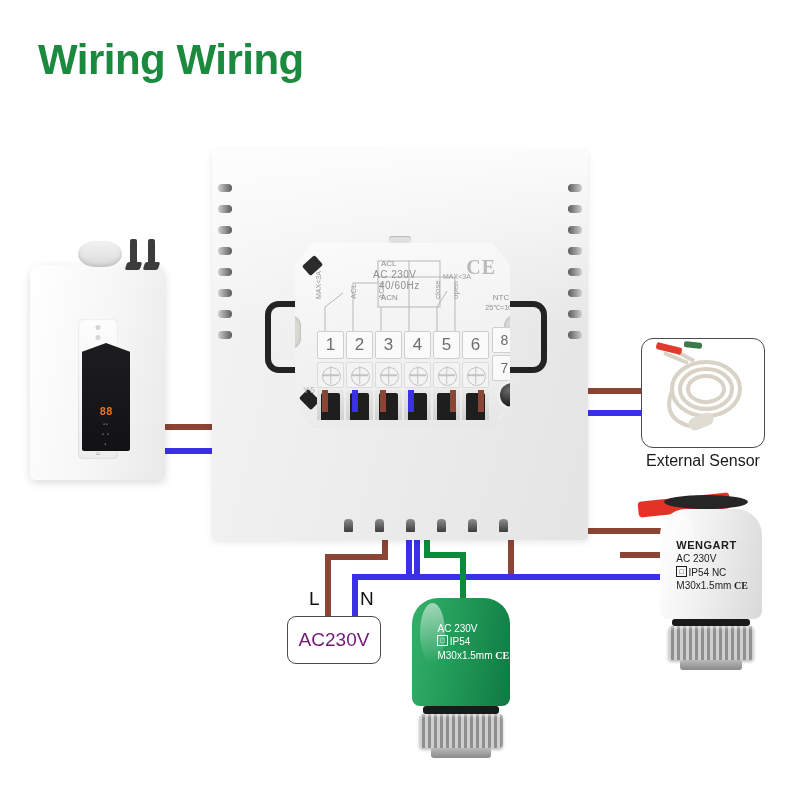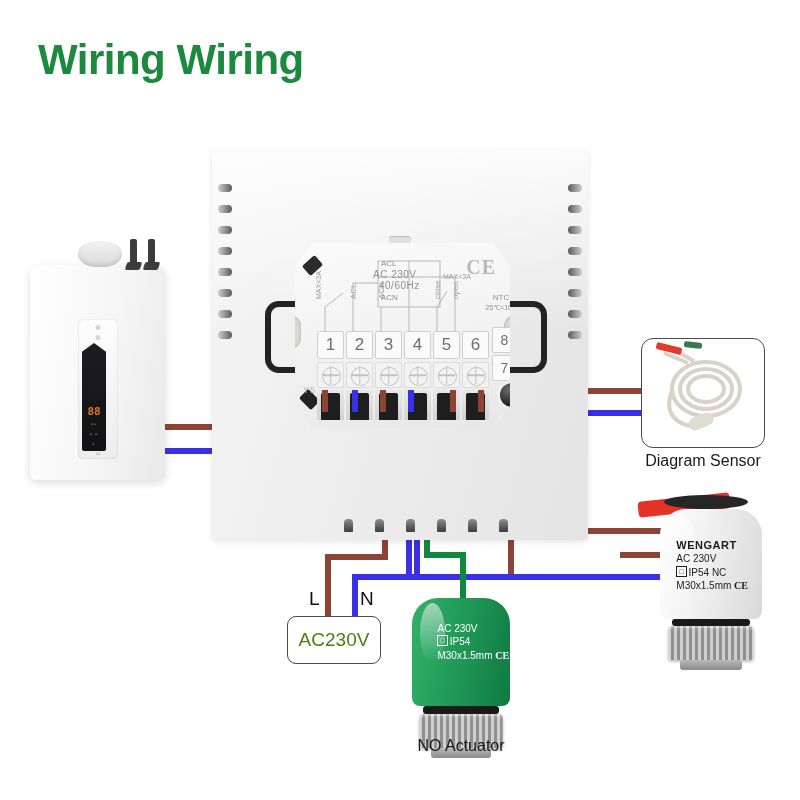--- a/index.html
+++ b/index.html
@@ -120,21 +120,21 @@
     background:linear-gradient(180deg,#f3f3f3,#d9d9d9);border-radius:50%/60%;
     box-shadow:inset 0 -2px 4px rgba(0,0,0,.12);}
   .boiler-pipe{position:absolute;top:-26px;width:7px;height:28px;background:#3c3c3c;border-radius:2px;}
   .boiler-pipe.p1{left:100px;}
   .boiler-pipe.p2{left:118px;}
   .boiler-pipe .foot{position:absolute;bottom:-3px;left:-4px;width:15px;height:8px;
     background:#3c3c3c;border-radius:2px;transform:skewX(-18deg);}
   .panel{position:absolute;left:48px;top:54px;width:40px;height:140px;
     background:linear-gradient(180deg,#fdfdfd,#ededed);border-radius:5px;
     box-shadow:inset 0 0 2px rgba(0,0,0,.18);}
-  .panel-screen{position:absolute;left:4px;top:24px;width:24px;height:108px;
+  .panel-screen{position:absolute;left:4px;top:24px;width:48px;height:108px;
     background:linear-gradient(180deg,#1d1d1f,#121214);border-radius:2px;
     clip-path:polygon(0 8%,50% 0,100% 8%,100% 100%,0 100%);text-align:right;}
   .panel-dots{position:absolute;left:50%;top:6px;transform:translateX(-50%);
     display:flex;flex-direction:column;gap:5px;align-items:center;}
   .panel-dots i{width:5px;height:5px;border-radius:50%;background:#d6d6d6;display:block;}
   .led-num{position:absolute;left:50%;top:62px;transform:translateX(-50%);
     color:#e7771f;font-size:11px;font-weight:bold;font-family:"DejaVu Sans Mono",monospace;}
   .mini-ico{position:absolute;left:50%;transform:translateX(-50%);
     color:#cfcfcf;font-size:5px;letter-spacing:1px;}
   .mini-ico.a{top:78px;} .mini-ico.b{top:88px;} .mini-ico.c{top:98px;}
@@ -146,21 +146,21 @@
   .devlabel{position:absolute;font-size:16px;color:#1a1a1a;text-align:center;white-space:nowrap;}
 
   
   .coil{position:absolute;left:0;top:0;width:100%;height:100%;}
   .coil ellipse,.coil path{fill:none;stroke:#d9d2c6;stroke-width:4;}
 
   
   .acbox{position:absolute;left:287px;top:616px;width:92px;height:46px;
     border:1.5px solid #4a4a4a;border-radius:9px;background:#fff;
     display:flex;align-items:center;justify-content:center;
-    font-size:19px;color:#4d7c0f;}
+    font-size:19px;color:#701a75;}
   .lnlabel{position:absolute;font-size:19px;color:#111;}
 
   
   .act{position:absolute;}
   .act-body{position:relative;width:100%;border-radius:26px 26px 8px 8px;}
   .act-green{background:linear-gradient(100deg,#35b06a 0%,#25a05c 35%,#0f7a42 100%);}
   .act-white{background:linear-gradient(100deg,#ffffff 0%,#f2f2f2 40%,#d9d9d9 100%);}
   .act-gloss{position:absolute;left:8%;top:5%;width:26%;height:55%;border-radius:50%;
     background:linear-gradient(180deg,rgba(255,255,255,.55),rgba(255,255,255,0));}
   .act-text{position:absolute;left:26%;top:22%;font-size:10px;line-height:1.35;}
@@ -413,21 +413,21 @@
       <ellipse cx="64" cy="50" rx="26" ry="20"></ellipse>
       <ellipse cx="64" cy="50" rx="18" ry="13"></ellipse>
       <path d="M30 52 Q22 72 36 82 Q48 90 60 86"></path>
       <path d="M46 24 L22 14"></path>
       <path d="M52 22 L30 10"></path>
     </svg>
     <div style="position:absolute;left:14px;top:6px;width:26px;height:7px;background:#e03b2c;border-radius:2px;transform:rotate(14deg);"></div>
     <div style="position:absolute;left:42px;top:3px;width:18px;height:6px;background:#3a7a4a;border-radius:2px;transform:rotate(6deg);"></div>
     <div style="position:absolute;left:46px;top:76px;width:26px;height:13px;background:#e0dcd2;border-radius:7px;transform:rotate(-22deg);"></div>
   </div>
-  <div class="devlabel" style="left:630px;top:452px;width:146px;">Diagram Sensor</div>
+  <div class="devlabel" style="left:630px;top:452px;width:146px;">External Sensor</div>
 
   <div class="lnlabel" style="left:309px;top:588px;">L</div>
   <div class="lnlabel" style="left:360px;top:588px;">N</div>
   <div class="acbox">
     <span>AC230V</span>
   </div>
 
   <div class="act" style="left:412px;top:598px;width:98px;">
     <div class="act-body act-green" style="height:108px;">
       <div class="act-gloss"></div>
@@ -435,21 +435,20 @@
         <div>AC 230V</div>
         <div><span class="ipbox">□</span><span>IP54</span></div>
         <div><span>M30x1.5mm</span>
              <span style="font-family:'Liberation Serif',serif;font-weight:600;">CE</span></div>
       </div>
     </div>
     <div class="act-collar" style="width:76px;height:8px;"></div>
     <div class="act-ring" style="width:84px;height:34px;"></div>
     <div class="act-base" style="width:60px;height:10px;"></div>
   </div>
-  <div class="devlabel" style="left:388px;top:737px;width:146px;">NO Actuator</div>
 
   <div class="act" style="left:660px;top:500px;width:102px;margin-top:9px;">
     <div class="act-cap" style="left:-22px;top:-12px;width:92px;height:16px;background:#e53227;transform:rotate(-6deg);border-radius:4px;"></div>
     <div class="act-cap" style="left:4px;top:-14px;width:84px;height:14px;background:#262626;border-radius:50%;"></div>
     <div class="act-body act-white" style="height:110px;">
       <div class="act-gloss"></div>
       <div class="act-text white" style="left:16%;top:26%;">
         <div class="brand">WENGART</div>
         <div>AC 230V</div>
         <div><span class="ipbox">□</span><span>IP54 NC</span></div>

